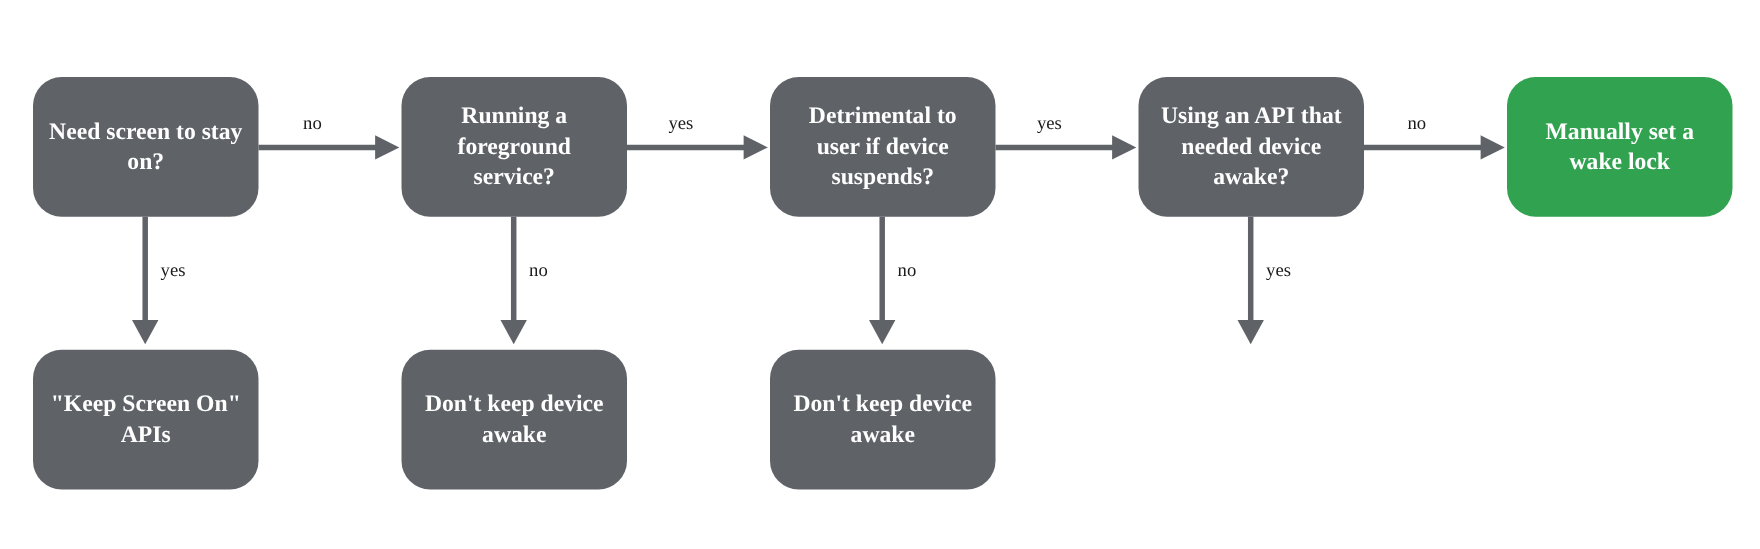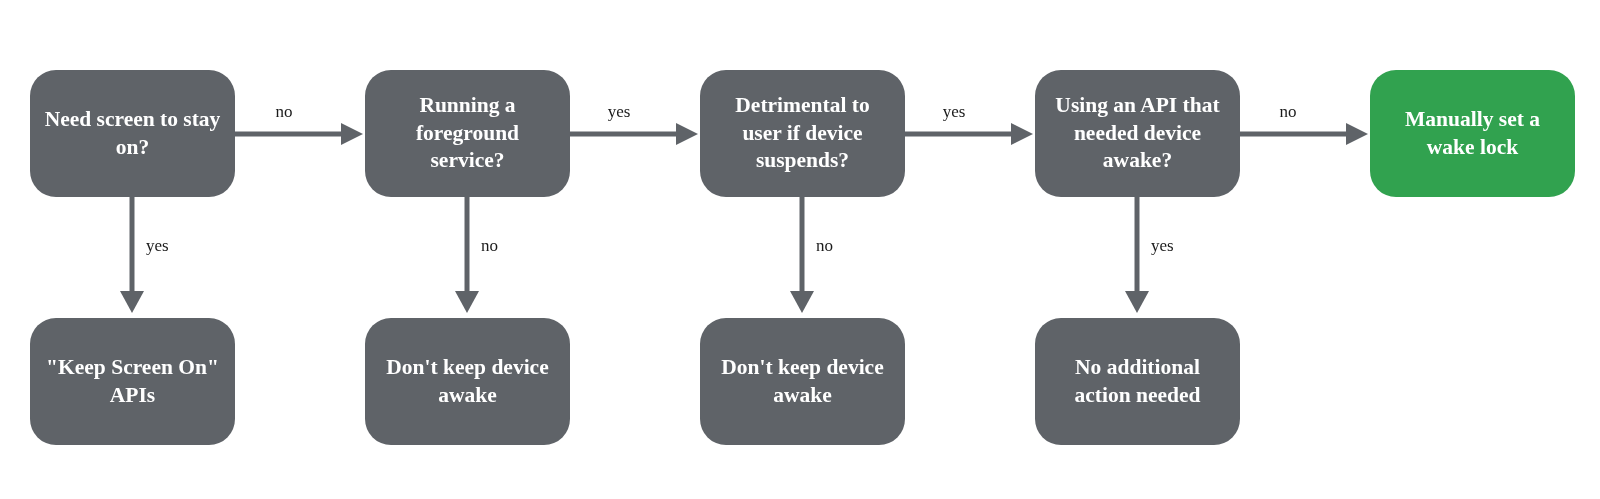--- a/index.html
+++ b/index.html
@@ -104,23 +104,20 @@
 
   <div class="node" style="left:30px;top:318px">
     <span>"Keep Screen On" APIs</span>
   </div>
   <div class="node" style="left:365px;top:318px">
     <span>Don't keep device awake</span>
   </div>
   <div class="node" style="left:700px;top:318px">
     <span>Don't keep device awake</span>
   </div>
-  <div class="node" style="left:1035px;top:318px">
-    <span>No additional action needed</span>
-  </div>
 
   <span class="edge-label h-label" style="left:284px;top:102px">no</span>
   <span class="edge-label h-label" style="left:619px;top:102px">yes</span>
   <span class="edge-label h-label" style="left:954px;top:102px">yes</span>
   <span class="edge-label h-label" style="left:1288px;top:102px">no</span>
 
   <span class="edge-label" style="left:146px;top:236px">yes</span>
   <span class="edge-label" style="left:481px;top:236px">no</span>
   <span class="edge-label" style="left:816px;top:236px">no</span>
   <span class="edge-label" style="left:1151px;top:236px">yes</span>

